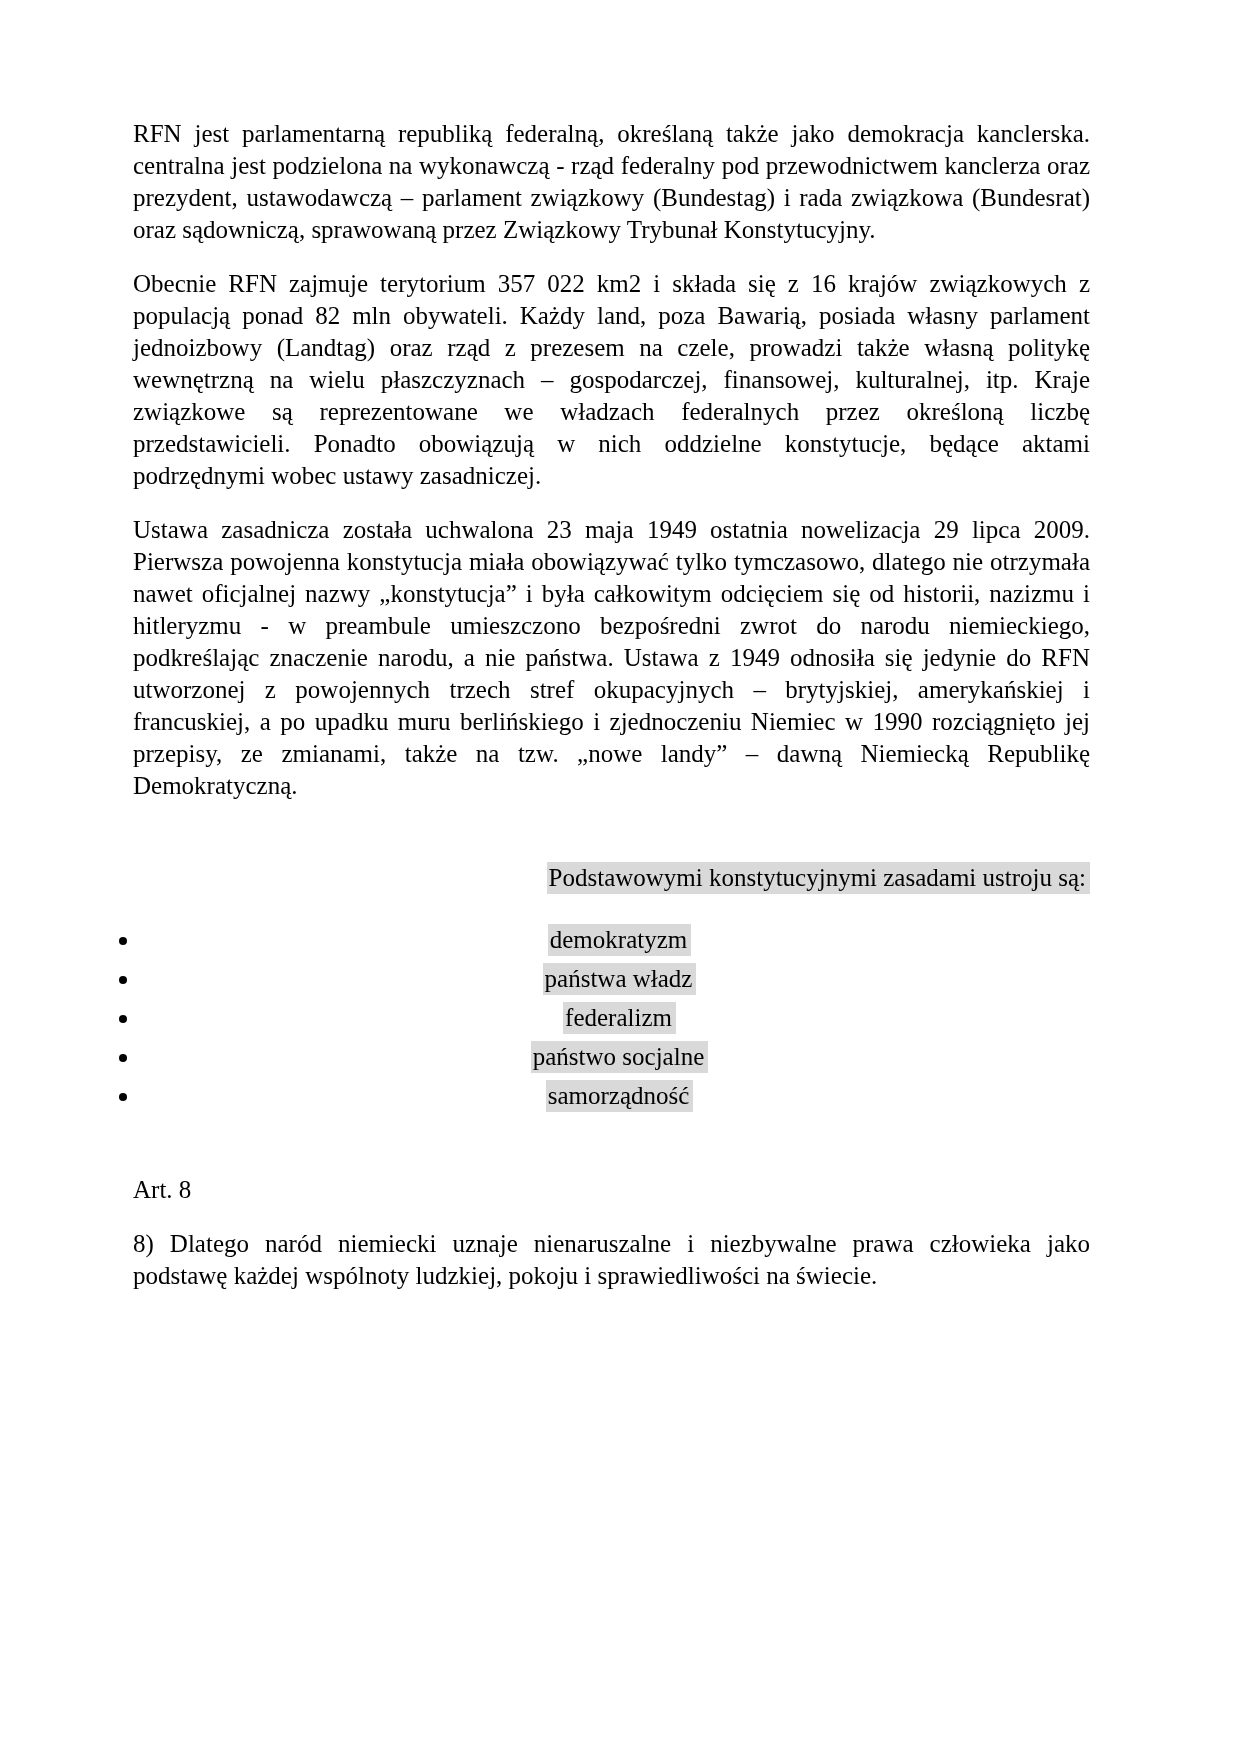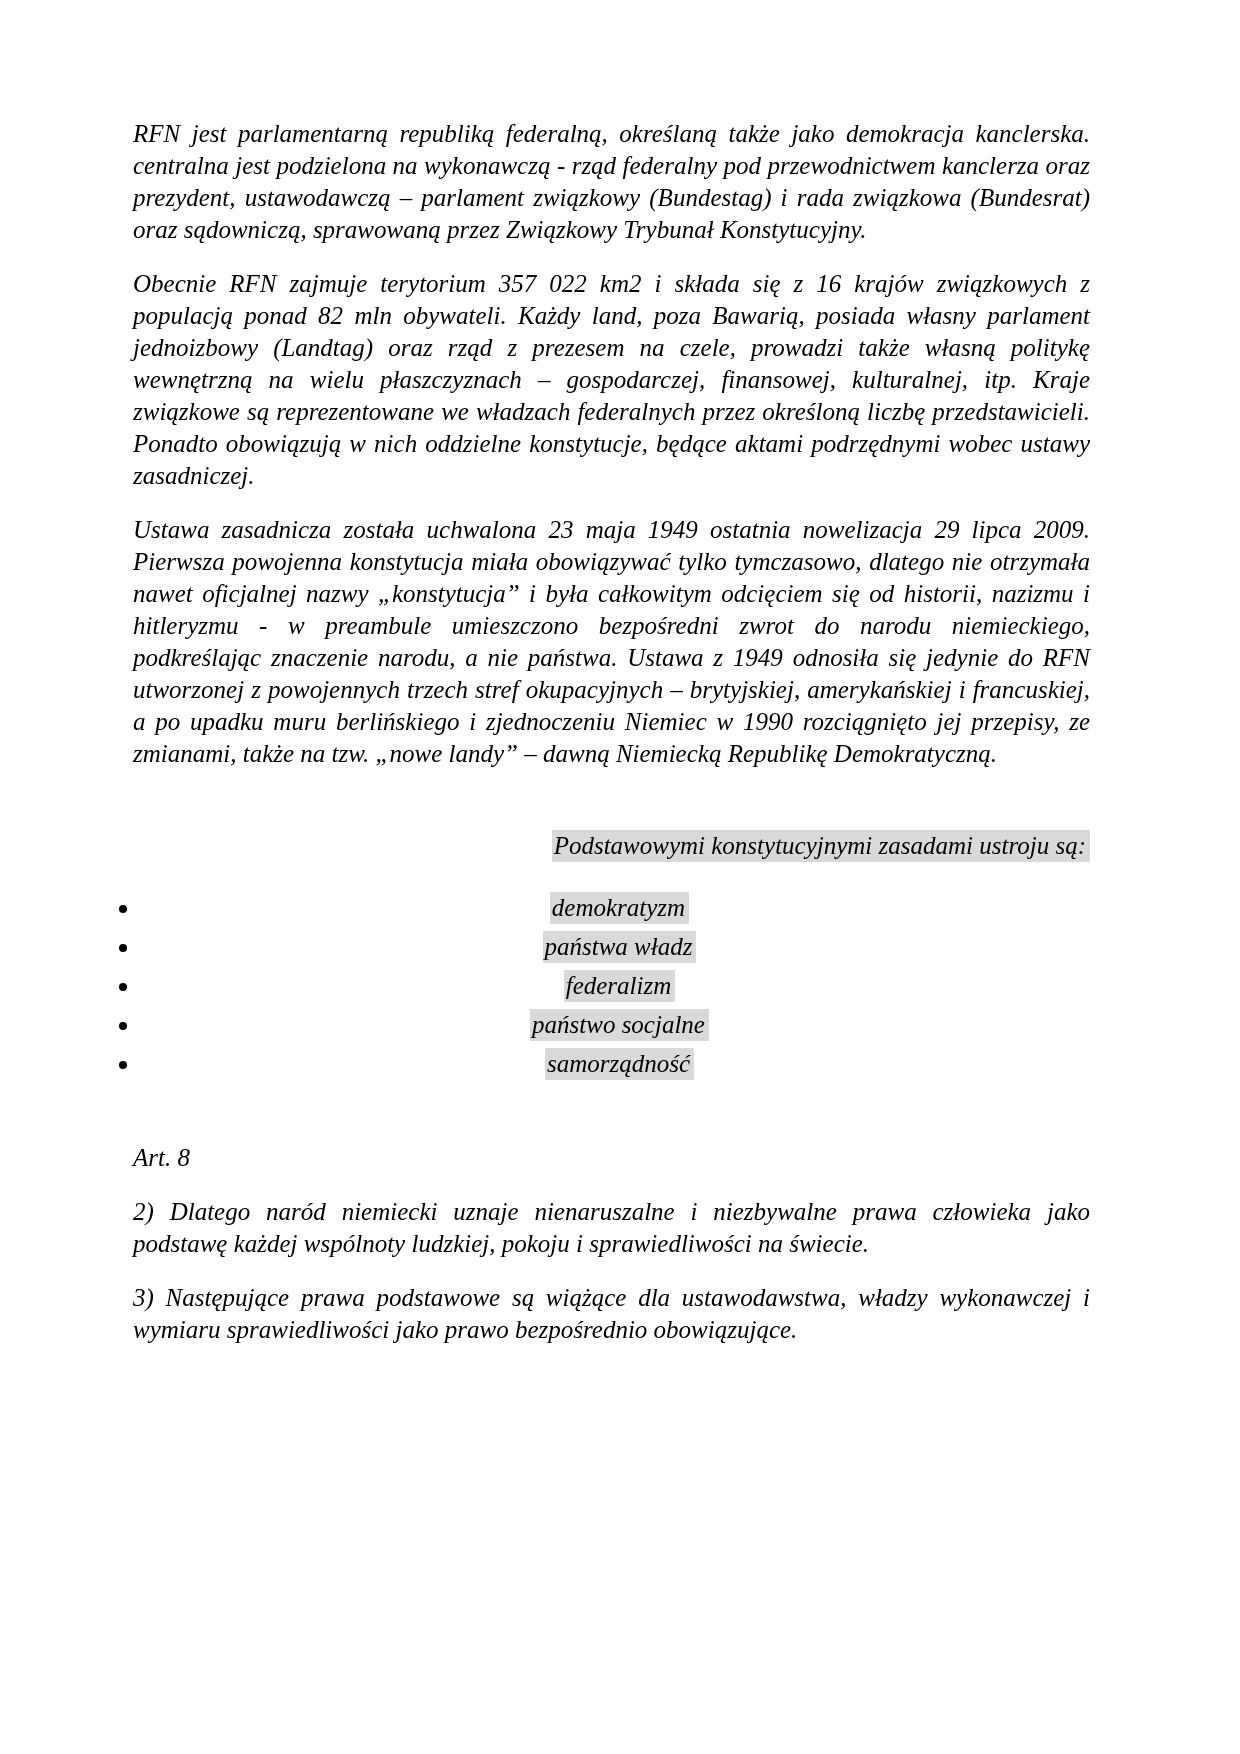--- a/index.html
+++ b/index.html
@@ -6,21 +6,20 @@
   * { box-sizing: border-box; }
   html, body { margin: 0; padding: 0; background: var(--paper); }
   .page {
     position: relative;
     width: 1240px;
     height: 1754px;
     background: var(--paper);
     color: var(--ink);
     font-family: "Liberation Serif", "DejaVu Serif", serif;
     overflow: hidden;
-    font-style: italic;
   }
   .content {
     padding: 118px 150px 0 133px;
     font-size: 25px;
     line-height: 32px;
     text-align: justify;
   }
   .content p { margin: 0 0 22px 0; }
   .heading-line {
     margin-top: 60px !important;
@@ -75,18 +74,17 @@
       <li><span class="bullet"></span><span class="hl">państwa władz</span></li>
       <li><span class="bullet"></span><span class="hl">federalizm</span></li>
       <li><span class="bullet"></span><span class="hl">państwo socjalne</span></li>
       <li><span class="bullet"></span><span class="hl">samorządność</span></li>
     </ul>
 
 
     <p class="art-label">Art. 8</p>
 
 
-    <p>2) Dlatego naród niemiecki uznaje nienaruszalne i niezbywalne prawa człowieka jako podstawę każdej wspólnoty ludzkiej, pokoju i sprawiedliwości na świecie.</p>
+    <p>8) Dlatego naród niemiecki uznaje nienaruszalne i niezbywalne prawa człowieka jako podstawę każdej wspólnoty ludzkiej, pokoju i sprawiedliwości na świecie.</p>
 
-    <p>3) Następujące prawa podstawowe są wiążące dla ustawodawstwa, władzy wykonawczej i wymiaru sprawiedliwości jako prawo bezpośrednio obowiązujące.</p>
 
   </div>
 </div>
 
 </body></html>

